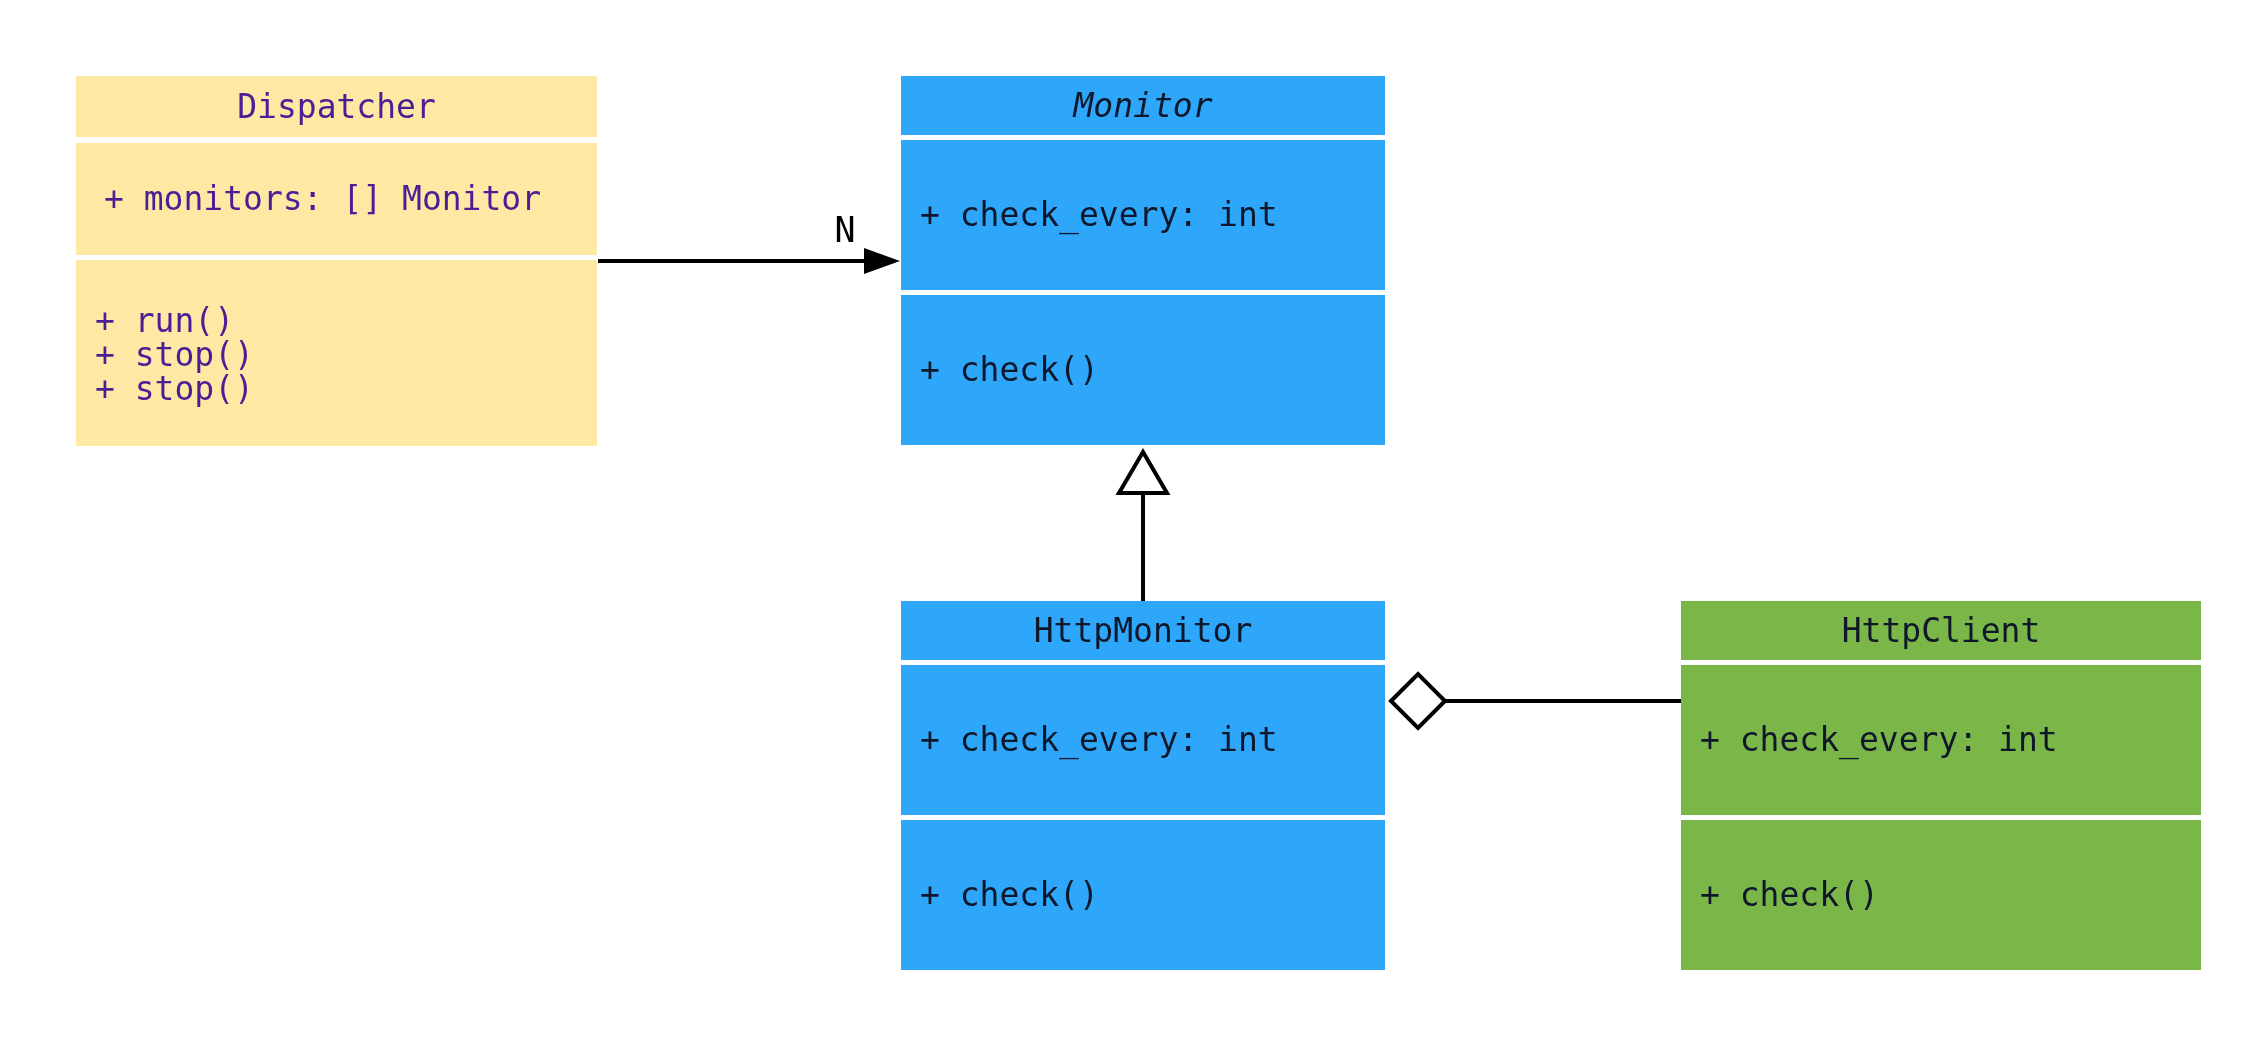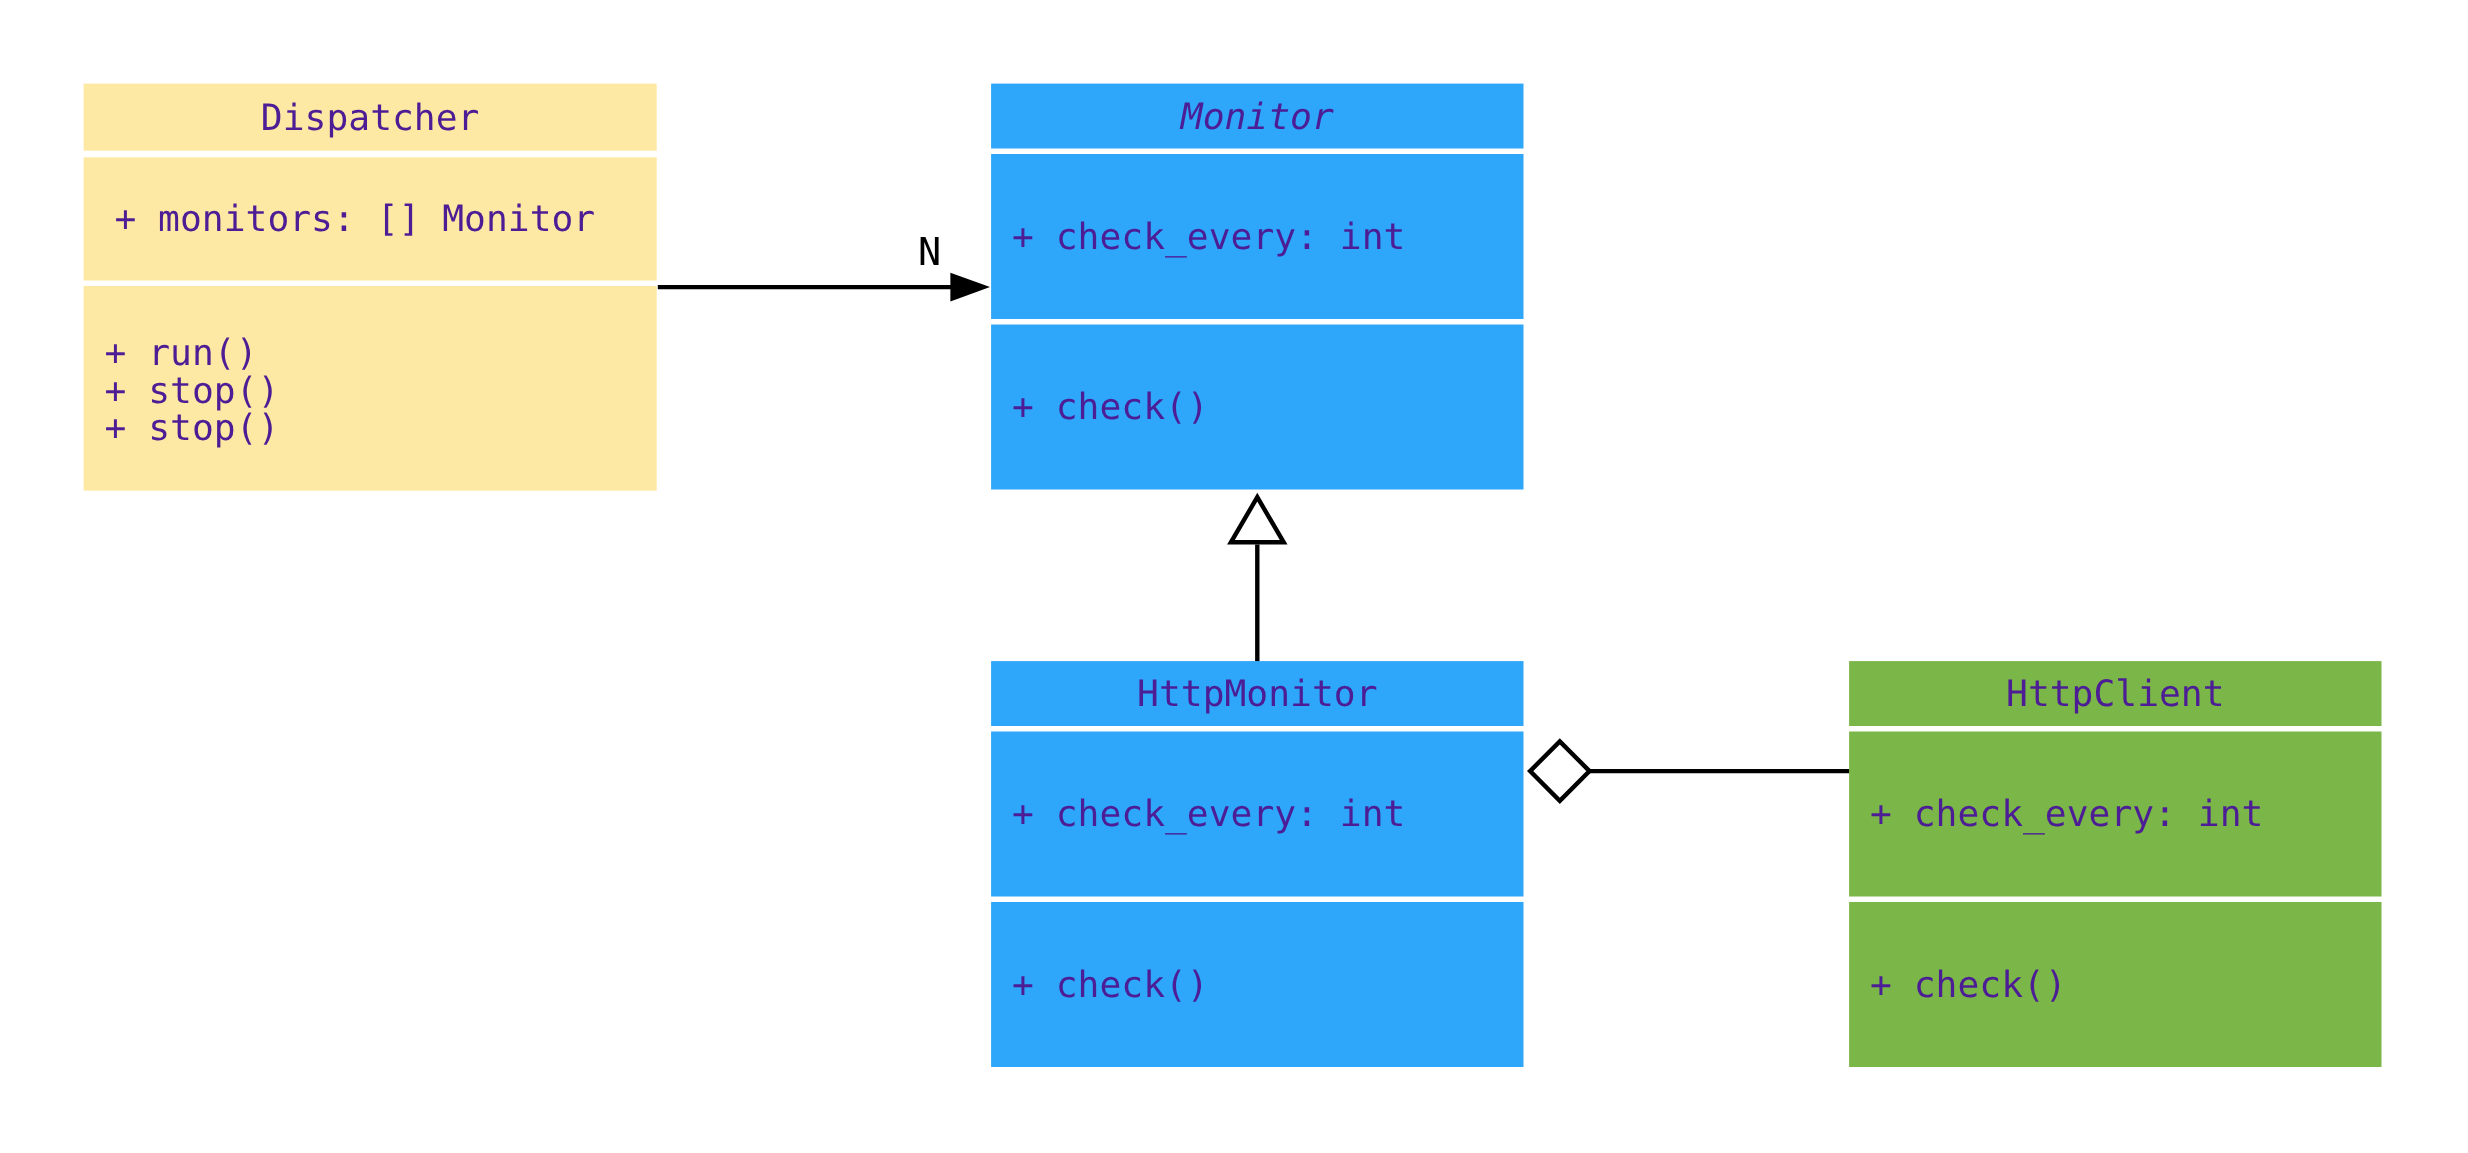--- a/index.html
+++ b/index.html
@@ -21,21 +21,21 @@
     align-items: center;
     box-sizing: border-box;
     font-size: 33px;
     line-height: 34px;
   }
   .compartment.title { justify-content: center; }
   .compartment.body  { justify-content: flex-start; padding-left: 19px; }
   .lines { display: block; }
   .lines > div { white-space: pre; }
   .text-dark  { color: #4c1d95; }
-  .text-light { color: #4c1d95; }
+  .text-light { color: #0f172a; }
   .abstract-title { font-style: oblique; }
   svg.overlay {
     position: absolute;
     left: 0; top: 0;
     pointer-events: none;
   }
   .mult-label {
     position: absolute;
     font-size: 35px;
     line-height: 35px;
@@ -90,21 +90,21 @@
         <div>+ check_every: int</div>
       </div>
     </div>
     <div class="compartment body text-light" style="top: 219px; height: 150px; background-color: rgb(46, 166, 250);">
       <div class="lines">
         <div>+ check()</div>
       </div>
     </div>
   </div>
 
-  <div class="class-box" style="left:1681px; top:601px; width:484px; height:369px;">
+  <div class="class-box" style="left:1681px; top:601px; width:484px; height:369px;padding-left:36px;">
     <div class="compartment title text-light" style="top: 0px; height: 59px; background-color: rgb(122, 182, 72);">
       <span>HttpClient</span>
     </div>
     <div class="compartment body text-light" style="top: 64px; height: 150px; background-color: rgb(122, 182, 72);">
       <div class="lines">
         <div>+ check_every: int</div>
       </div>
     </div>
     <div class="compartment body text-light" style="top: 219px; height: 150px; background-color: rgb(122, 182, 72);">
       <div class="lines">

